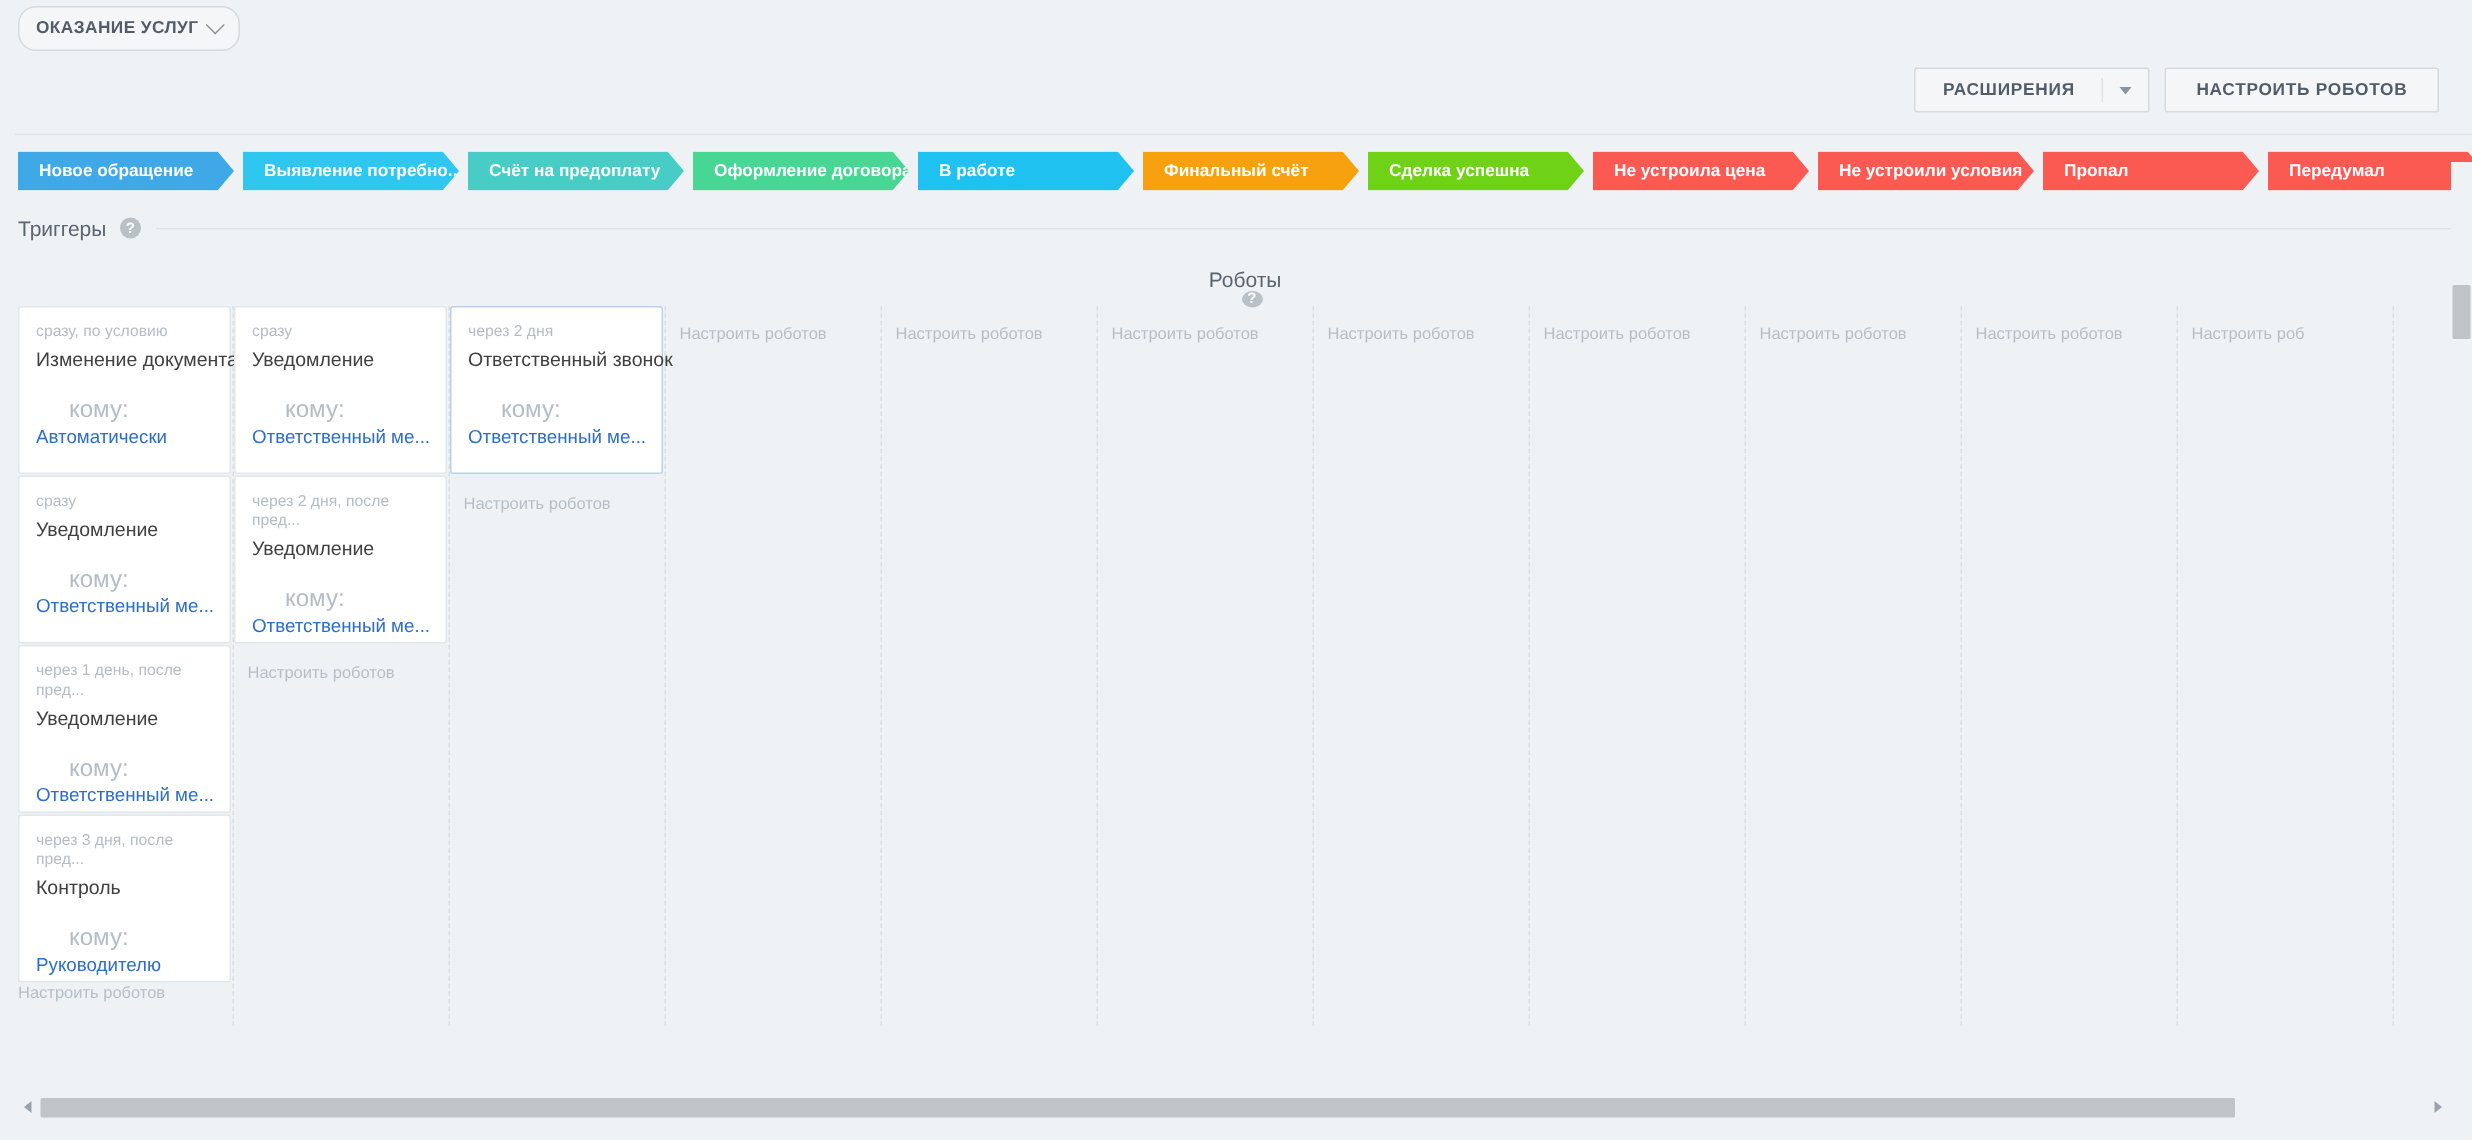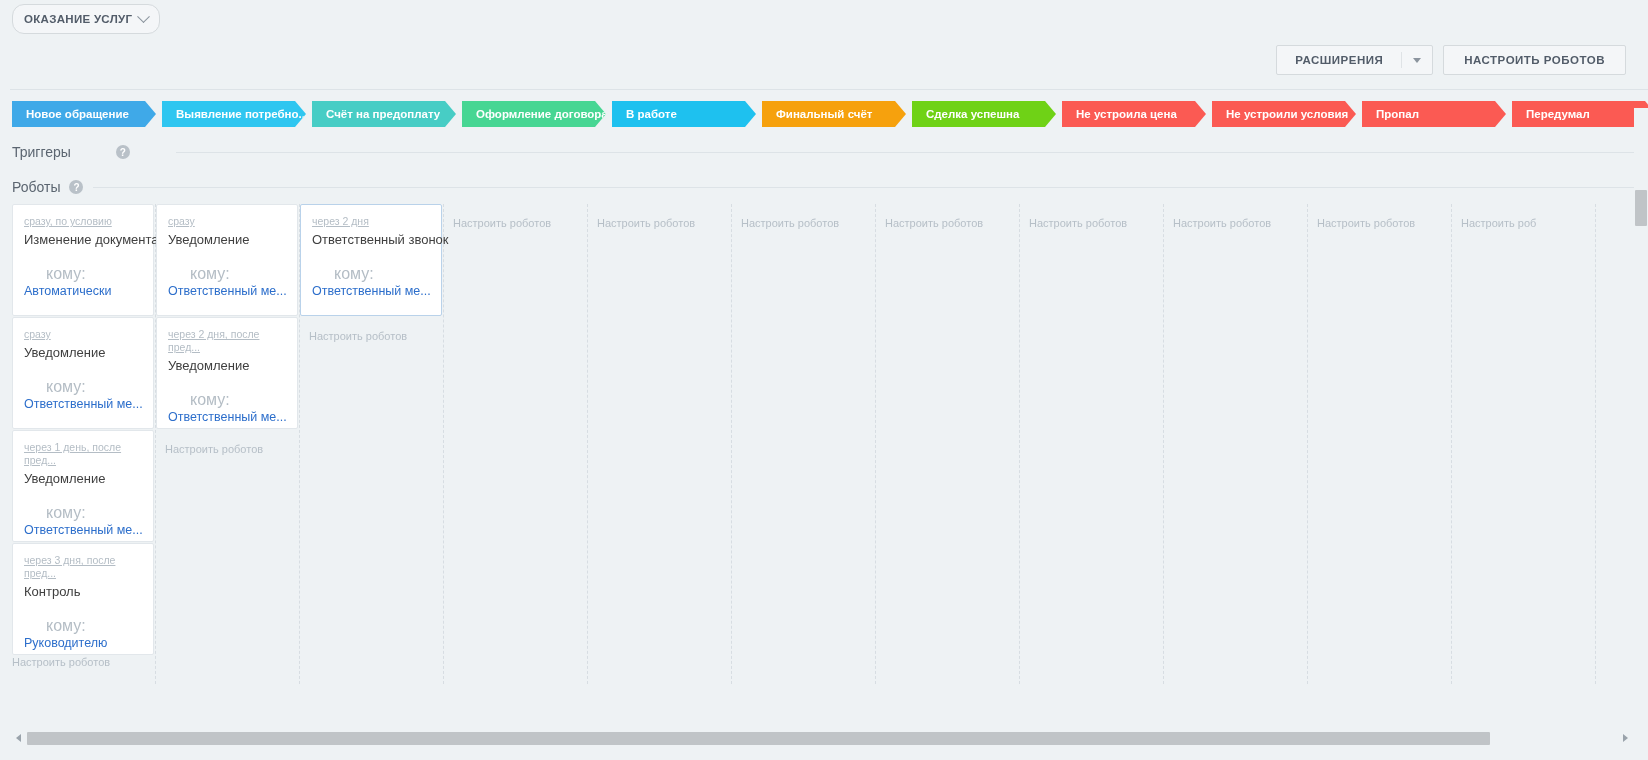--- a/index.html
+++ b/index.html
@@ -103,22 +103,22 @@
     -webkit-clip-path: polygon(0 0, calc(100% - 11px) 0, 100% 50%, calc(100% - 11px) 100%, 0 100%);
     clip-path: polygon(0 0, calc(100% - 11px) 0, 100% 50%, calc(100% - 11px) 100%, 0 100%);
   }
 
   
   .sec-row {
     display: flex; align-items: center;
     margin-left: 12px;
     height: 18px;
   }
-  .sec-row.triggers { margin-top: 16px; gap: 36px; }
-  .sec-row.robots   { margin-top: 17px; }
+  .sec-row.triggers { margin-top: 16px; }
+  .sec-row.robots   { margin-top: 17px; flex-direction: column; }
   .sec-label { font-size: 14px; color: #5b6570; }
   .qmark {
     width: 14px; height: 14px; border-radius: 50%;
     background: #b9c1c8; color: #fff;
     font-size: 10px; font-weight: bold;
     display: flex; align-items: center; justify-content: center;
     margin-left: 9px; cursor: pointer;
   }
   .sec-line { flex: 1; height: 1px; background: #dde3e7; margin-left: 10px; margin-right: 0; }
 
@@ -143,21 +143,21 @@
   }
   .card {
     position: absolute;
     width: 142px;
     background: #fff;
     border: 1px solid #e2e7eb;
     border-radius: 2px;
     padding: 10px 10px 12px 11px;
   }
   .card.sel { border-color: #b9d2ea; }
-  .when { font-size: 10.5px; color: #b4bdc5; line-height: 13px; text-decoration: underline; }
+  .when { font-size: 10.5px; color: #b4bdc5; line-height: 13px; }
   .title { font-size: 13px; color: #404040; margin-top: 4px; line-height: 16px;
            white-space: nowrap; }
   .who-lbl { font-size: 16px; color: #b4bdc5; margin-top: 19px; line-height: 13px; margin-left: 22px; }
   .who { font-size: 12.5px; color: #2c6ecb; margin-top: 3px; line-height: 16px;
          white-space: nowrap; }
 
   .bottom-ph { position: absolute; left: 12px; top: 656px;
                font-size: 11px; color: #b6bfc7; }
 
   

